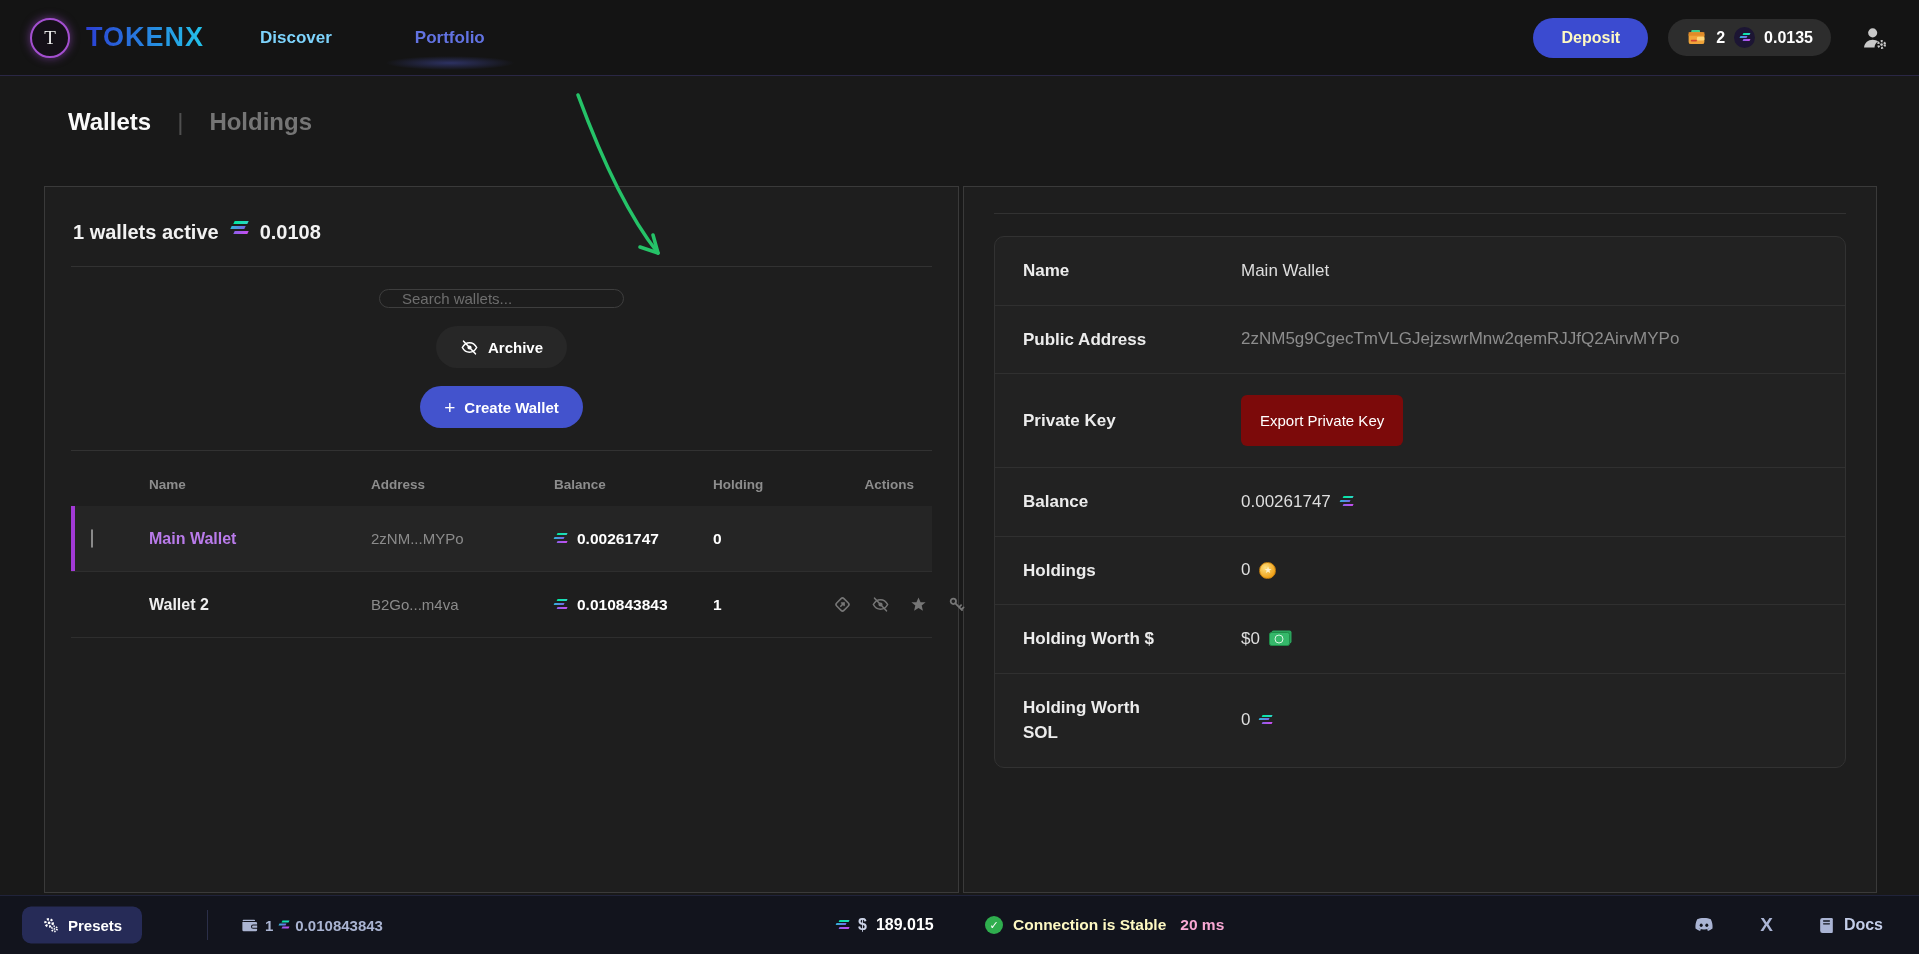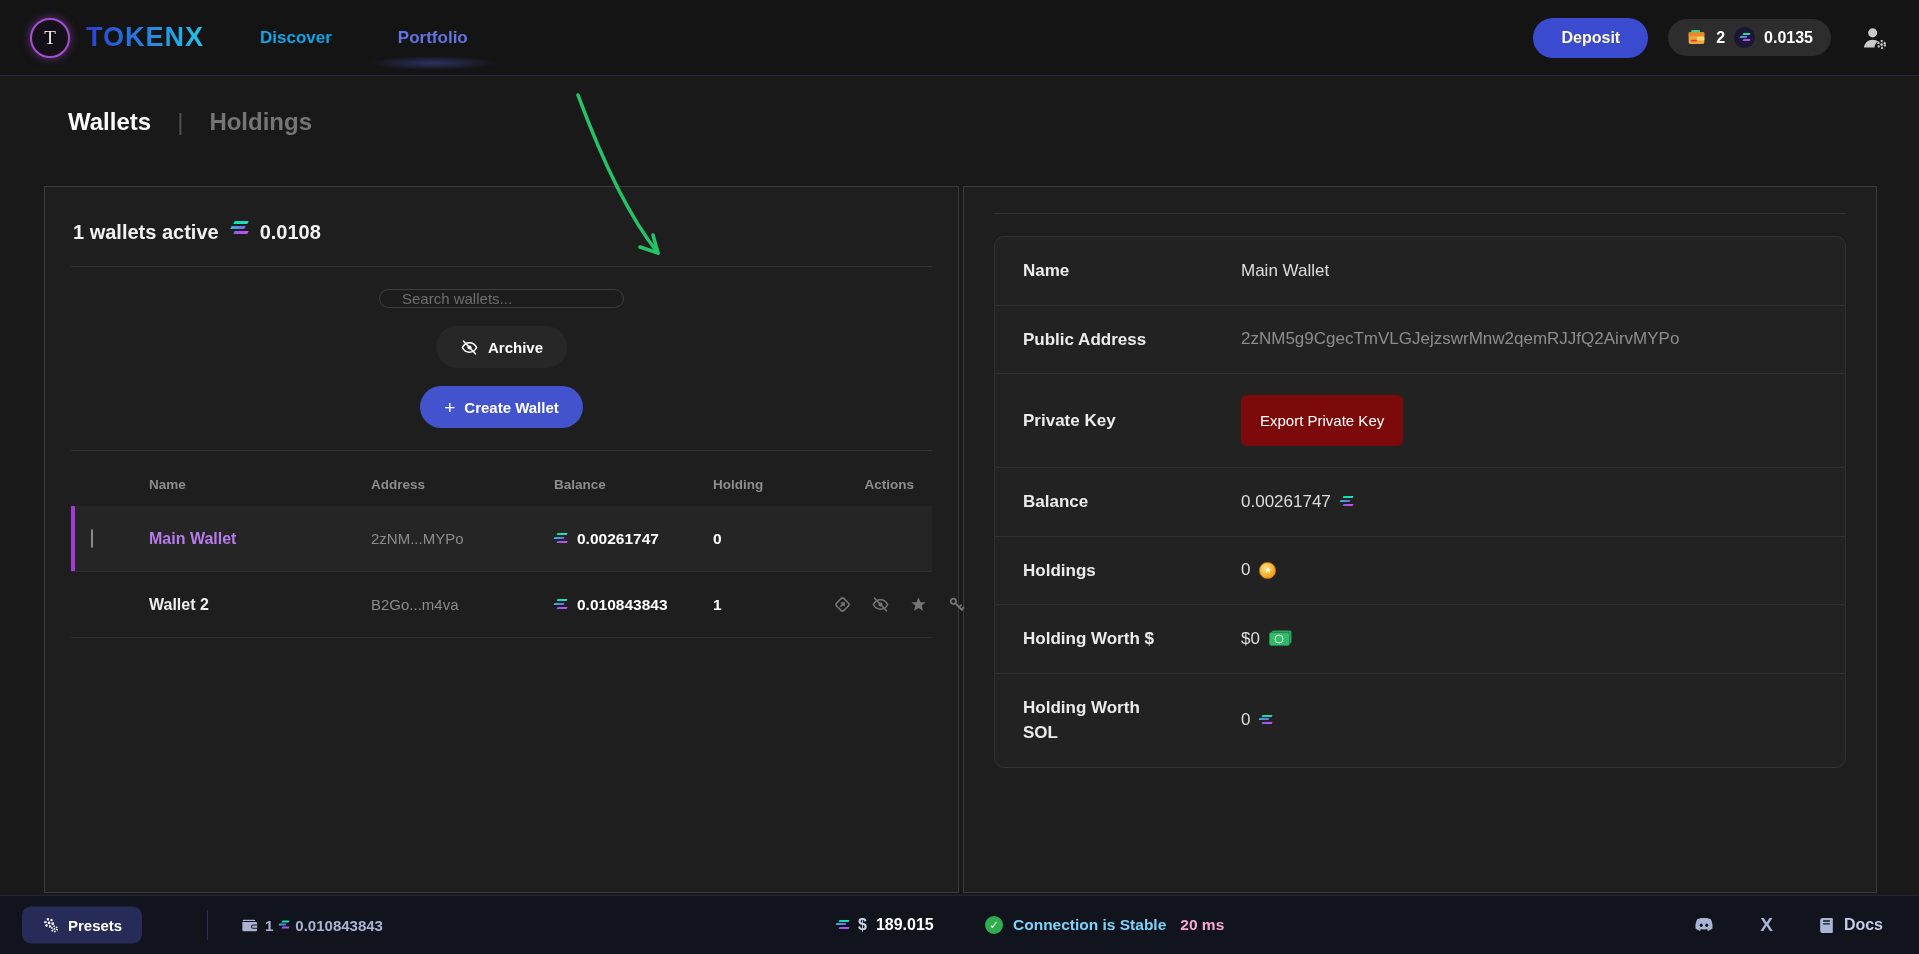--- a/index.html
+++ b/index.html
@@ -10,22 +10,22 @@
   .navbar { height:76px; background:#141414; border-bottom:1px solid #2a2745;
     display:flex; align-items:center; padding:0 30px; position:relative; }
   .logo-circle { width:40px; height:40px; border-radius:50%; background:#151018;
     border:2px solid #a44fd0; box-shadow:0 0 10px rgba(170,80,220,.55);
     display:flex; align-items:center; justify-content:center;
     font-family:"Liberation Serif","DejaVu Serif",serif; font-size:19px; color:#f0f0f0; }
   .brand { margin-left:16px; font-size:27px; font-weight:800; letter-spacing:1px;
     background:linear-gradient(90deg,#2b3fd4,#23c4ea);
     -webkit-background-clip:text; background-clip:text; color:transparent; }
   .nav-links { display:flex; gap:66px; margin-left:56px; }
-  .nav-link { font-size:17px; font-weight:600; color:#0ea5e9; cursor:pointer; position:relative; }
-  .nav-link.active { color:#6273e2; }
+  .nav-link { font-size:17px; font-weight:600; color:#7dd3fc; cursor:pointer; position:relative; }
+  .nav-link.active { color:#6273e2;margin-left:17px; }
   .nav-link.active .nav-glow { position:absolute; left:50%; transform:translateX(-50%);
     bottom:-22px; width:130px; height:14px;
     background:radial-gradient(ellipse at center, rgba(86,98,226,.38), transparent 70%); }
   .nav-right { margin-left:auto; display:flex; align-items:center; gap:20px; }
   .deposit-btn { background:#3b4bd0; color:#fef9c3; border:none; border-radius:22px;
     padding:11px 28px; font-size:16px; font-weight:700; cursor:pointer; }
   .wallet-pill { background:#2d2d2d; border-radius:22px; padding:8px 18px;
     display:flex; align-items:center; gap:9px; cursor:pointer; }
   .wallet-pill .num { font-size:16px; font-weight:700; color:#fff; }
   .sol-badge { width:21px; height:21px; border-radius:50%; background:#1c1533;
@@ -113,21 +113,21 @@
   .sb-item { position:absolute; top:50%; transform:translateY(-50%); display:flex; align-items:center; }
   .presets-btn { left:22px; background:#262b57; border:none; border-radius:9px; color:#fff;
     font-size:15px; font-weight:700; padding:10px 20px; gap:9px; cursor:pointer; }
   .sb-divider { left:207px; width:1px; height:30px; background:#2b2f49; }
   .sb-wallet { left:240px; gap:6px; color:#aab4d2; font-size:15px; font-weight:700; }
   .sb-price { left:836px; gap:9px; font-size:16px; font-weight:700; }
   .sb-price .cur { color:#cdd4e8; } .sb-price .val { color:#fff; }
   .sb-conn { left:985px; gap:10px; font-size:15.5px; }
   .conn-check { width:18px; height:18px; border-radius:50%; background:#2fae4e; color:#fff;
     font-size:11px; font-weight:700; display:flex; align-items:center; justify-content:center; }
-  .conn-text { color:#7dd3fc; font-weight:600; }
+  .conn-text { color:#fef9c3; font-weight:600; }
   .conn-ms { color:#f9a8d4; font-weight:700; margin-left:4px; }
   .sb-social { right:36px; gap:44px; color:#aab4d4; }
   .sb-social .soc { display:flex; align-items:center; gap:8px; cursor:pointer; }
   .x-glyph { font-size:19px; font-weight:700; color:#aab4d4; }
   .docs-label { font-size:16px; font-weight:700; color:#c3cde8; }
 
   .gear-glyphs { display:flex; color:#fff; }
 
   
   .annotation { position:absolute; left:0; top:0; pointer-events:none; z-index:50; }

